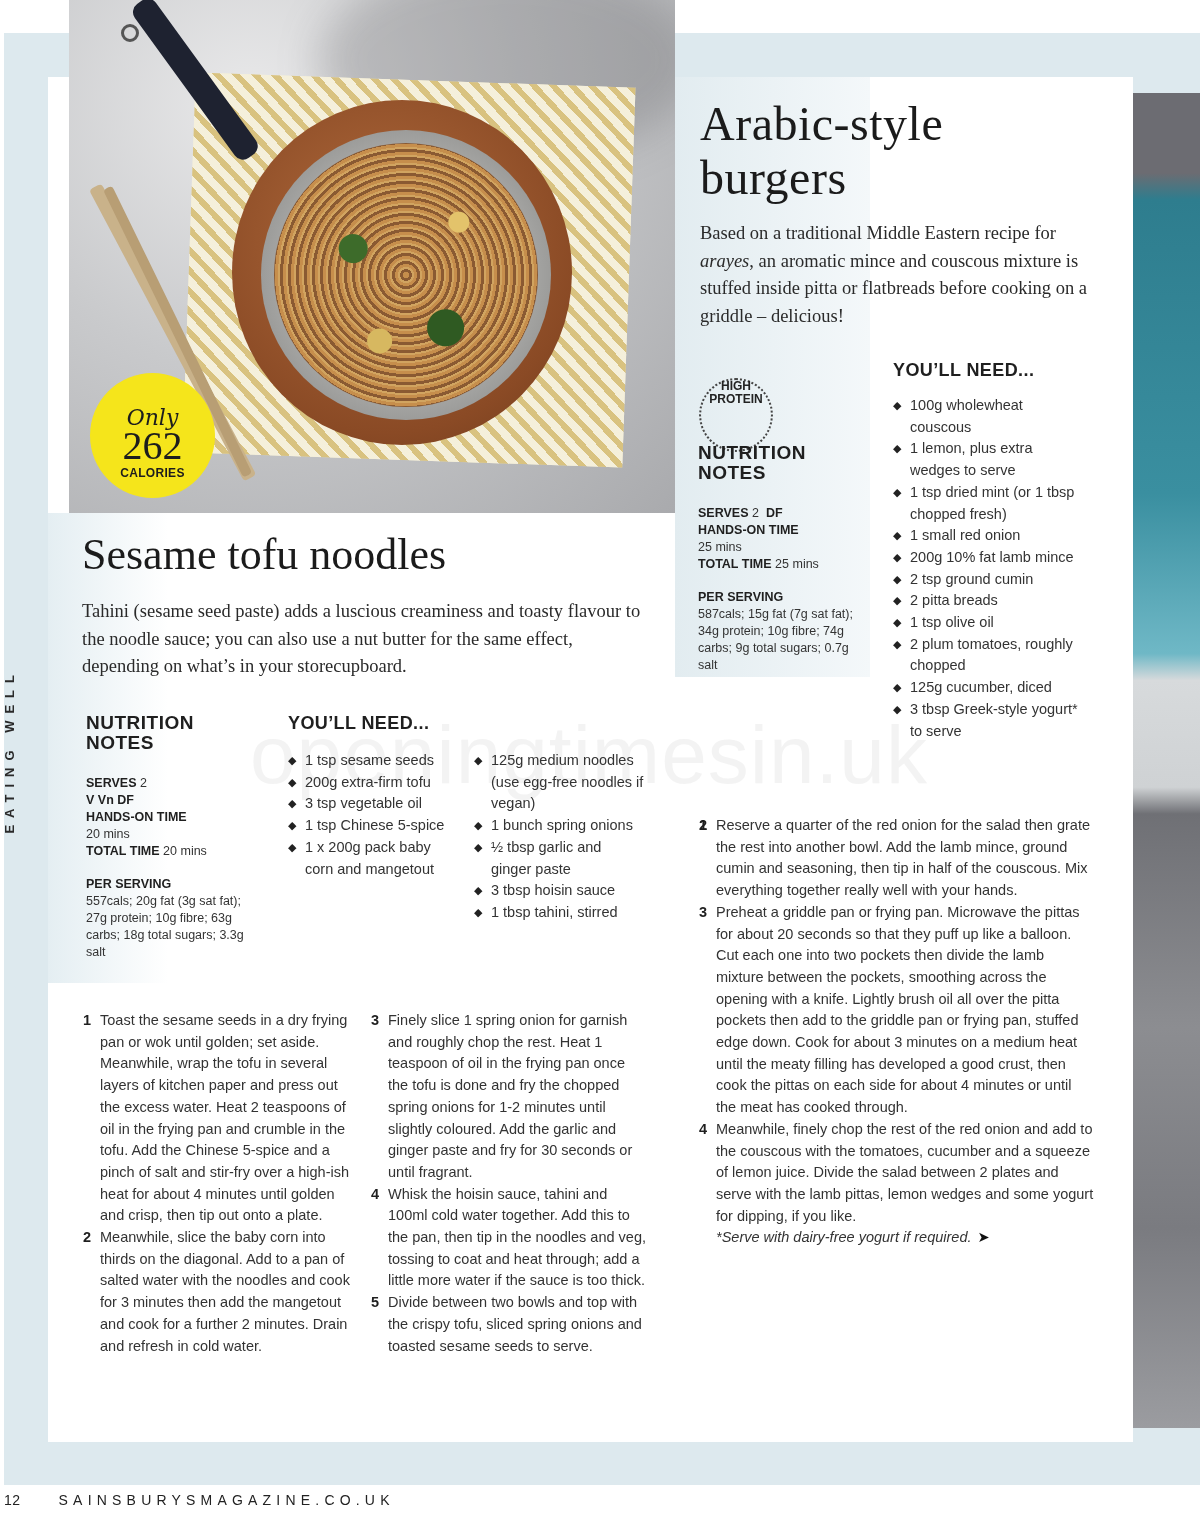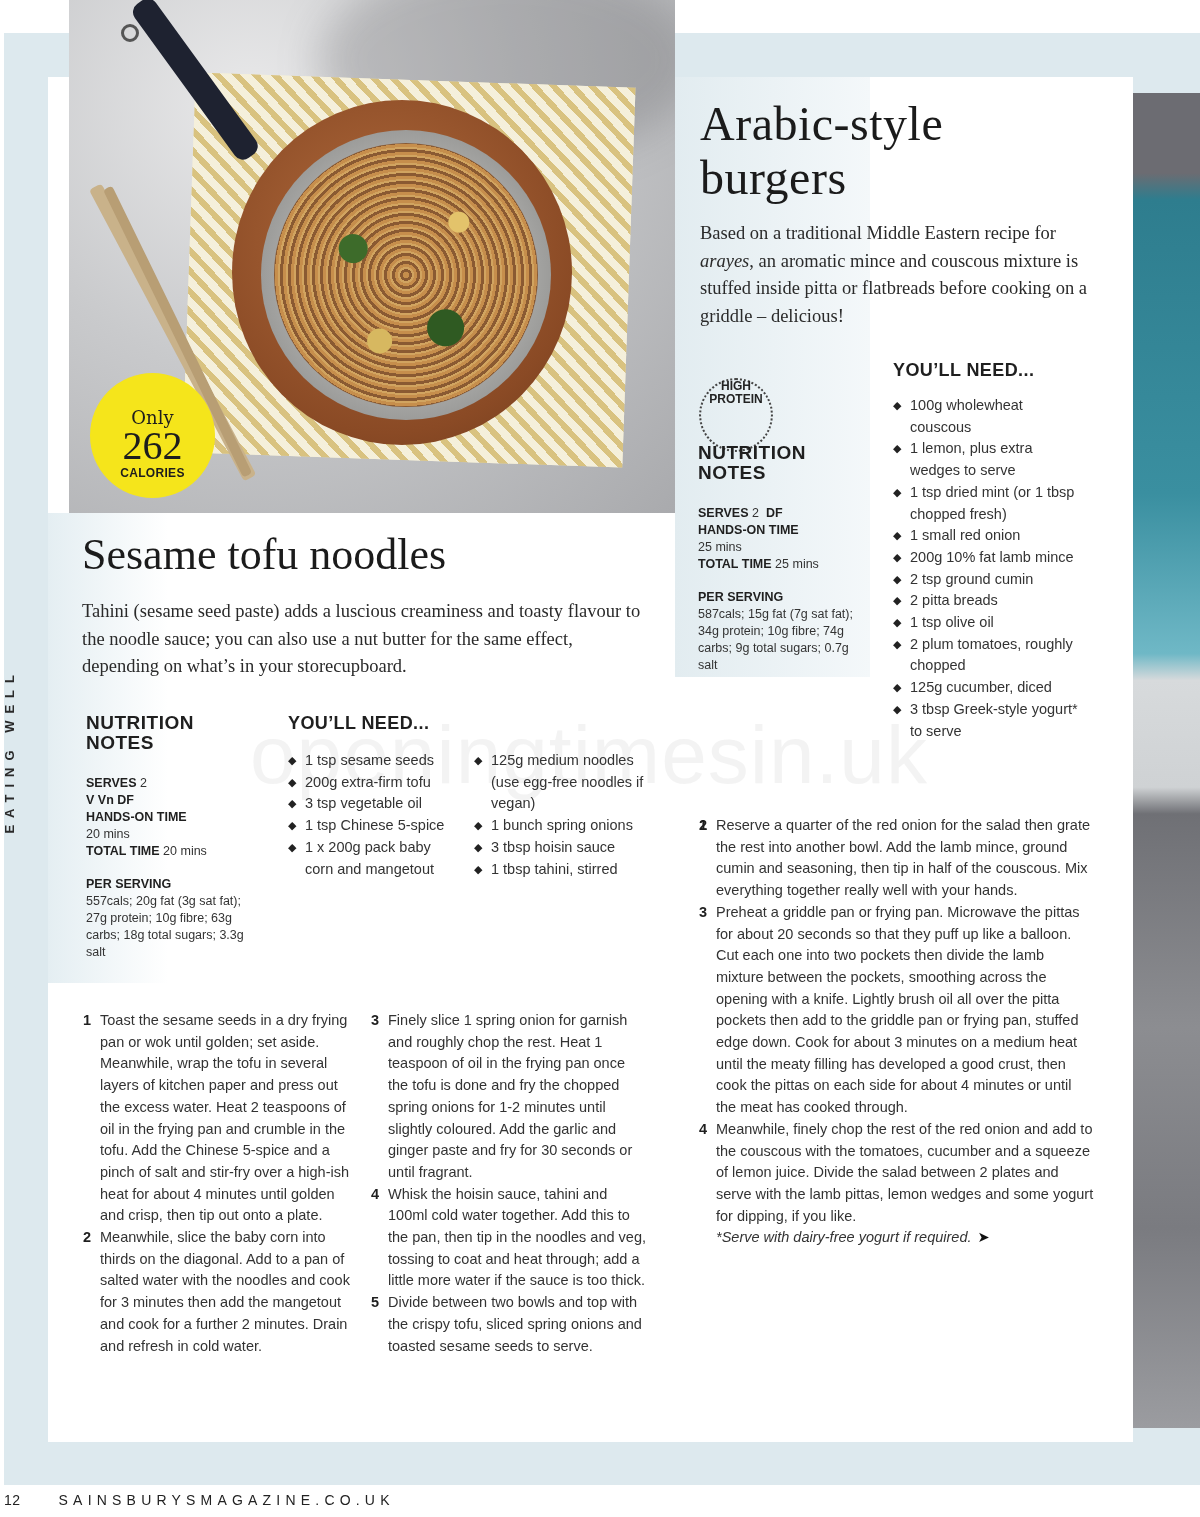--- a/index.html
+++ b/index.html
@@ -40,21 +40,21 @@
     border-radius: 10px; transform: rotate(-36deg); transform-origin: top left; }
   .photo .handle-ring { position: absolute; left: 52px; top: 24px; width: 18px; height: 18px; border: 3px solid #555;
     border-radius: 50%; }
   .photo .tongs { position: absolute; left: 20px; top: 190px; width: 14px; height: 330px; background: #c9b28a;
     transform: rotate(-28deg); transform-origin: top left; border-radius: 4px; }
   .photo .tongs2 { position: absolute; left: 34px; top: 190px; width: 10px; height: 320px; background: #b89e74;
     transform: rotate(-26deg); transform-origin: top left; border-radius: 4px; }
 
   .cal-badge { position: absolute; left: 90px; top: 373px; width: 125px; height: 125px; border-radius: 50%;
     background: #f5e51b; display: flex; flex-direction: column; align-items: center; justify-content: center; color: #1d1d1d; }
-  .cal-only { font-family: "DejaVu Serif", serif; font-size: 18px; line-height: 20px; margin-top: 16px; }
+  .cal-only { font-family: "DejaVu Serif", serif; font-style: italic; font-size: 22px; line-height: 20px; margin-top: 16px; }
   .cal-num { font-family: "Liberation Serif", serif; font-size: 40px; line-height: 36px; }
   .cal-label { font-size: 12px; font-weight: bold; letter-spacing: 0.3px; margin-top: 2px; }
 
   
   .strip { position: absolute; left: 1133px; top: 93px; width: 67px; height: 1335px; overflow: hidden;
     background: linear-gradient(180deg, #6c6c72 0%, #6c6c72 6%, #2e7d8e 8%, #3a8fa0 30%, #6fb8c6 42%, #d7dadc 44%,
       #cfd2d4 52%, #6f7075 54%, #8c8d91 70%, #7a7b80 85%, #9b9ca0 100%); }
 
   
   .serif-title { font-family: "Liberation Serif", "DejaVu Serif", serif; font-weight: normal; color: #1b1b1b; }
@@ -211,20 +211,21 @@
     <ul class="ing-list" style="width:170px;">
       <li>1 tsp sesame seeds</li>
       <li>200g extra-firm tofu</li>
       <li>3 tsp vegetable oil</li>
       <li>1 tsp Chinese 5-spice</li>
       <li>1 x 200g pack baby corn and mangetout</li>
     </ul>
     <ul class="ing-list" style="width:170px;">
       <li>125g medium noodles (use egg-free noodles if vegan)</li>
       <li>1 bunch spring onions</li>
+      <li>½ tbsp garlic and ginger paste</li>
       <li>3 tbsp hoisin sauce</li>
       <li>1 tbsp tahini, stirred</li>
     </ul>
   </div>
 </div>
 
 <div class="abs sans" style="left:83px; top:1010px; width:270px;">
   <ol class="steps">
     <li><span class="num">1</span><span>Toast the sesame seeds in a dry frying pan or wok until golden; set aside. Meanwhile, wrap the tofu in several layers of kitchen paper and press out the excess water. Heat 2 teaspoons of oil in the frying pan and crumble in the tofu. Add the Chinese 5-spice and a pinch of salt and stir-fry over a high-ish heat for about 4 minutes until golden and crisp, then tip out onto a plate.</span></li>
     <li><span class="num">2</span><span>Meanwhile, slice the baby corn into thirds on the diagonal. Add to a pan of salted water with the noodles and cook for 3 minutes then add the mangetout and cook for a further 2 minutes. Drain and refresh in cold water.</span></li>

